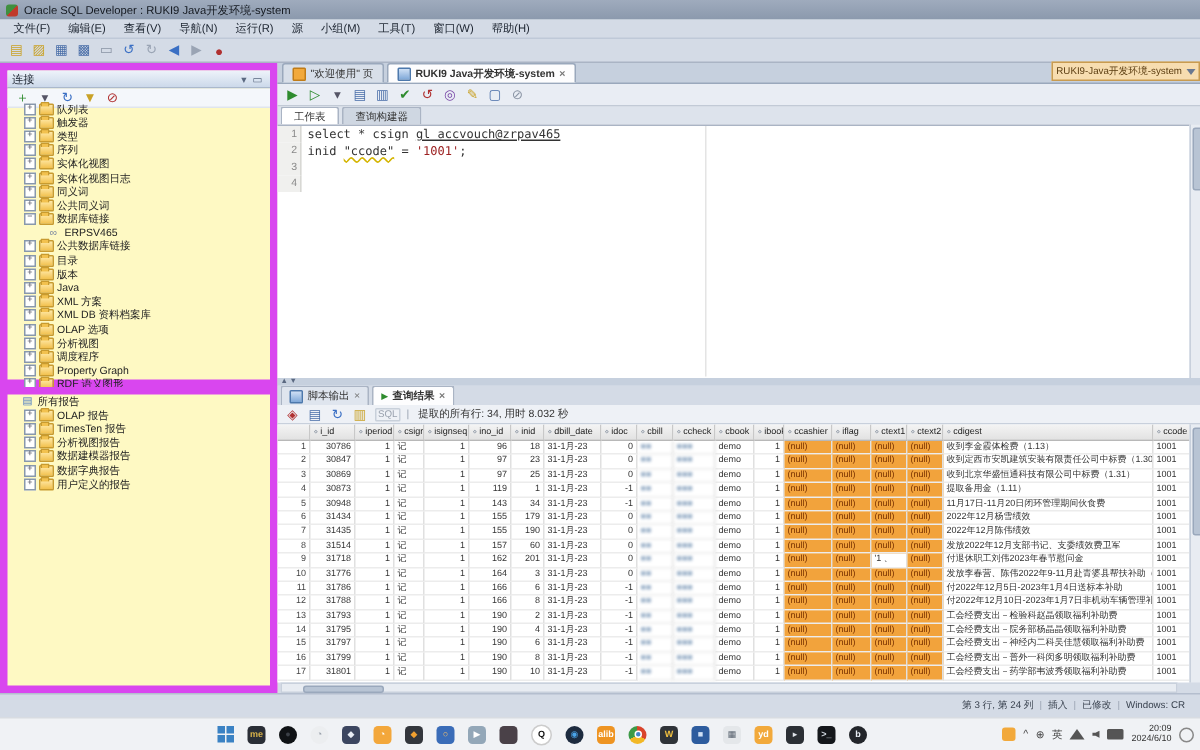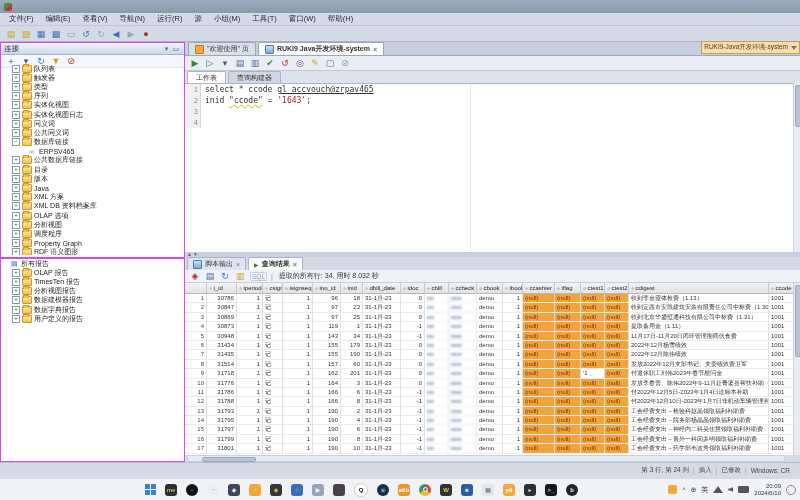--- a/index.html
+++ b/index.html
@@ -17,21 +17,21 @@
            padding-left:4px;gap:2px;border-bottom:1px solid #bfc9d8;}
   .menu-item{padding:1px 5px;font-size:7.5px;color:#1c2430;}
 
   
   .maintoolbar{left:0;top:26px;width:800px;height:16px;background:#d4dbe6;display:flex;align-items:center;
                gap:3px;padding-left:5px;border-bottom:1px solid #aab4c4;}
   .tbtn{width:12px;height:12px;display:flex;align-items:center;justify-content:center;
         font-size:9px;border-radius:2px;}
 
   
-  .panel{background:#ffffff;border:1px solid #d946ef;}
+  .panel{background:#fef9c3;border:5px solid #d946ef;}
   .panel-head{height:11px;background:linear-gradient(#eef3fa,#ccd9ea);border-bottom:1px solid #aab8cc;
               display:flex;align-items:center;padding:0 3px;font-size:7.5px;color:#1c2430;}
   .panel-head .spacer{flex:1;}
   .phbtn{font-size:7px;color:#5a6880;padding:0 2px;}
   .conn-toolbar{height:12px;display:flex;align-items:center;gap:3px;padding-left:4px;
                 border-bottom:1px solid #dfe5ee;background:#f4f7fb;}
   .tree{overflow:hidden;font-size:7px;color:#222;}
   .trow{height:9.2px;display:flex;align-items:center;white-space:nowrap;}
   .expbox{width:6px;height:6px;border:1px solid #8898ac;background:#fff;font-size:6px;line-height:4px;
           text-align:center;color:#445;margin-right:2px;flex:0 0 auto;}
@@ -126,20 +126,21 @@
   .vol{width:5px;height:5px;background:#555;clip-path:polygon(0 30%,40% 30%,100% 0,100% 100%,40% 70%,0 70%);}
   .batt{width:9px;height:5px;border:1px solid #555;border-radius:1px;position:relative;background:#555;}
   .clock{text-align:right;font-size:6px;line-height:7px;color:#333;}
   .notif{width:8px;height:8px;border:1px solid #888;border-radius:50%;}
 </style>
 </head>
 <body>
 
 <div class="abs titlebar">
   <span class="appicon"></span>
+  <span>Oracle SQL Developer : RUKI9 Java开发环境-system</span>
 </div>
 
 <div class="abs menubar" id="menubar">
     <span class="menu-item">文件(F)</span>
     <span class="menu-item">编辑(E)</span>
     <span class="menu-item">查看(V)</span>
     <span class="menu-item">导航(N)</span>
     <span class="menu-item">运行(R)</span>
     <span class="menu-item">源</span>
     <span class="menu-item">小组(M)</span>
@@ -358,25 +359,25 @@
     <span>工作表</span>
   </div>
   <div class="wstab">
     <span>查询构建器</span>
   </div>
 </div>
 
 <div class="abs editor" id="editor">
     <div class="gutter-line">
       <span class="lnum">1</span>
-      <span class="codetext"><span>select * ccode </span><span class="link">gl_accvouch@zrpav465</span></span>
+      <span class="codetext"><span>select * csign </span><span class="link">gl_accvouch@zrpav465</span></span>
     </div>
     <div class="gutter-line">
       <span class="lnum">2</span>
-      <span class="codetext"><span>inid </span><span class="squig">"ccode"</span><span> = </span><span class="str">'1643'</span><span>;</span></span>
+      <span class="codetext"><span>inid </span><span class="squig">"ccode"</span><span> = </span><span class="str">'1001'</span><span>;</span></span>
     </div>
     <div class="gutter-line">
       <span class="lnum">3</span>
       <span class="codetext"></span>
     </div>
     <div class="gutter-line">
       <span class="lnum">4</span>
       <span class="codetext"></span>
     </div>
   </div>

